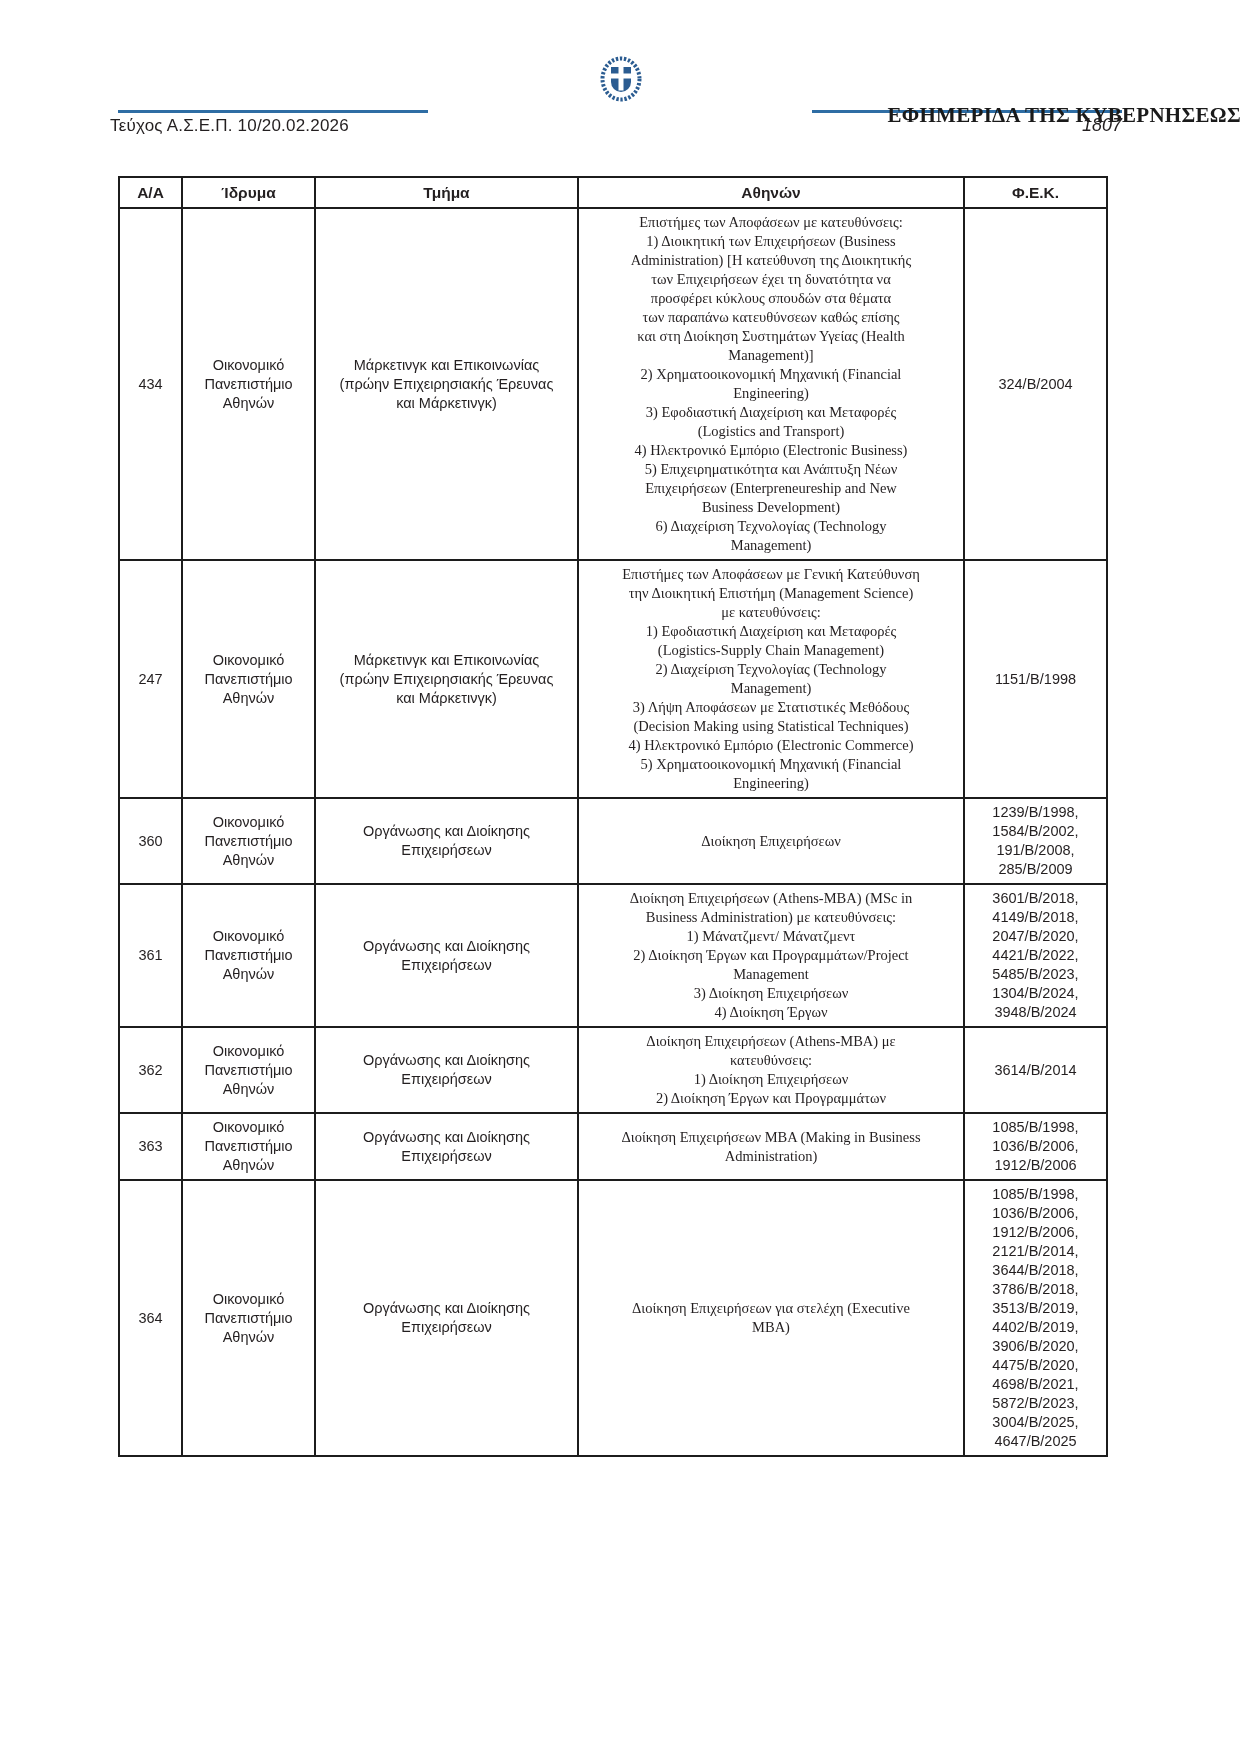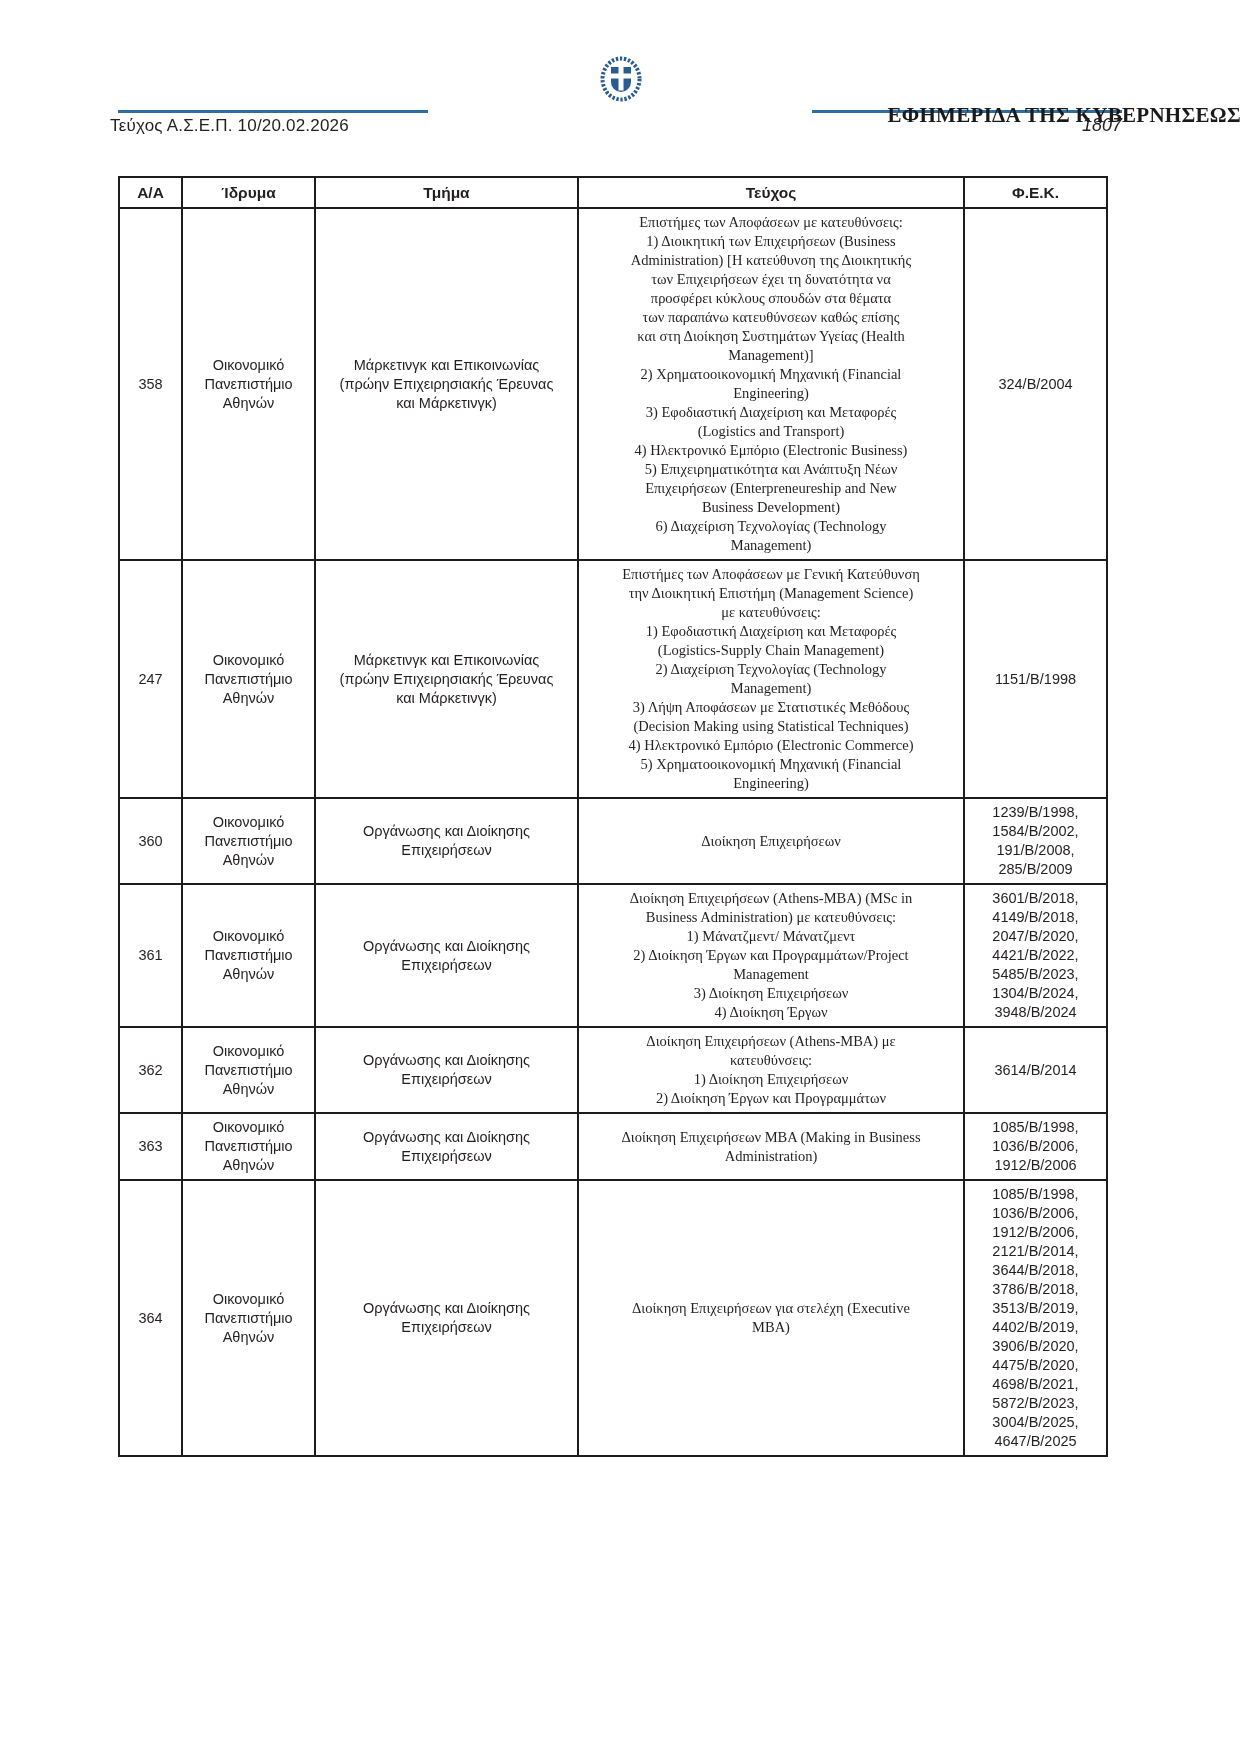--- a/index.html
+++ b/index.html
@@ -98,27 +98,27 @@
     <col style="width:133px">
     <col style="width:263px">
     <col style="width:386px">
     <col style="width:143px">
   </colgroup>
   <thead>
     <tr>
       <th>Α/Α</th>
       <th>Ίδρυμα</th>
       <th>Τμήμα</th>
-      <th>Τεύχος</th>
+      <th>Αθηνών</th>
       <th>Φ.Ε.Κ.</th>
     </tr>
   </thead>
   <tbody>
     <tr>
-      <td class="cell-aa">358</td>
+      <td class="cell-aa">434</td>
       <td class="cell-institution">Οικονομικό Πανεπιστήμιο Αθηνών</td>
       <td class="cell-department">Μάρκετινγκ και Επικοινωνίας
 (πρώην Επιχειρησιακής Έρευνας
 και Μάρκετινγκ)</td>
       <td class="cell-title">Επιστήμες των Αποφάσεων με κατευθύνσεις:
 1) Διοικητική των Επιχειρήσεων (Business
 Administration) [Η κατεύθυνση της Διοικητικής
 των Επιχειρήσεων έχει τη δυνατότητα να
 προσφέρει κύκλους σπουδών στα θέματα
 των παραπάνω κατευθύνσεων καθώς επίσης

